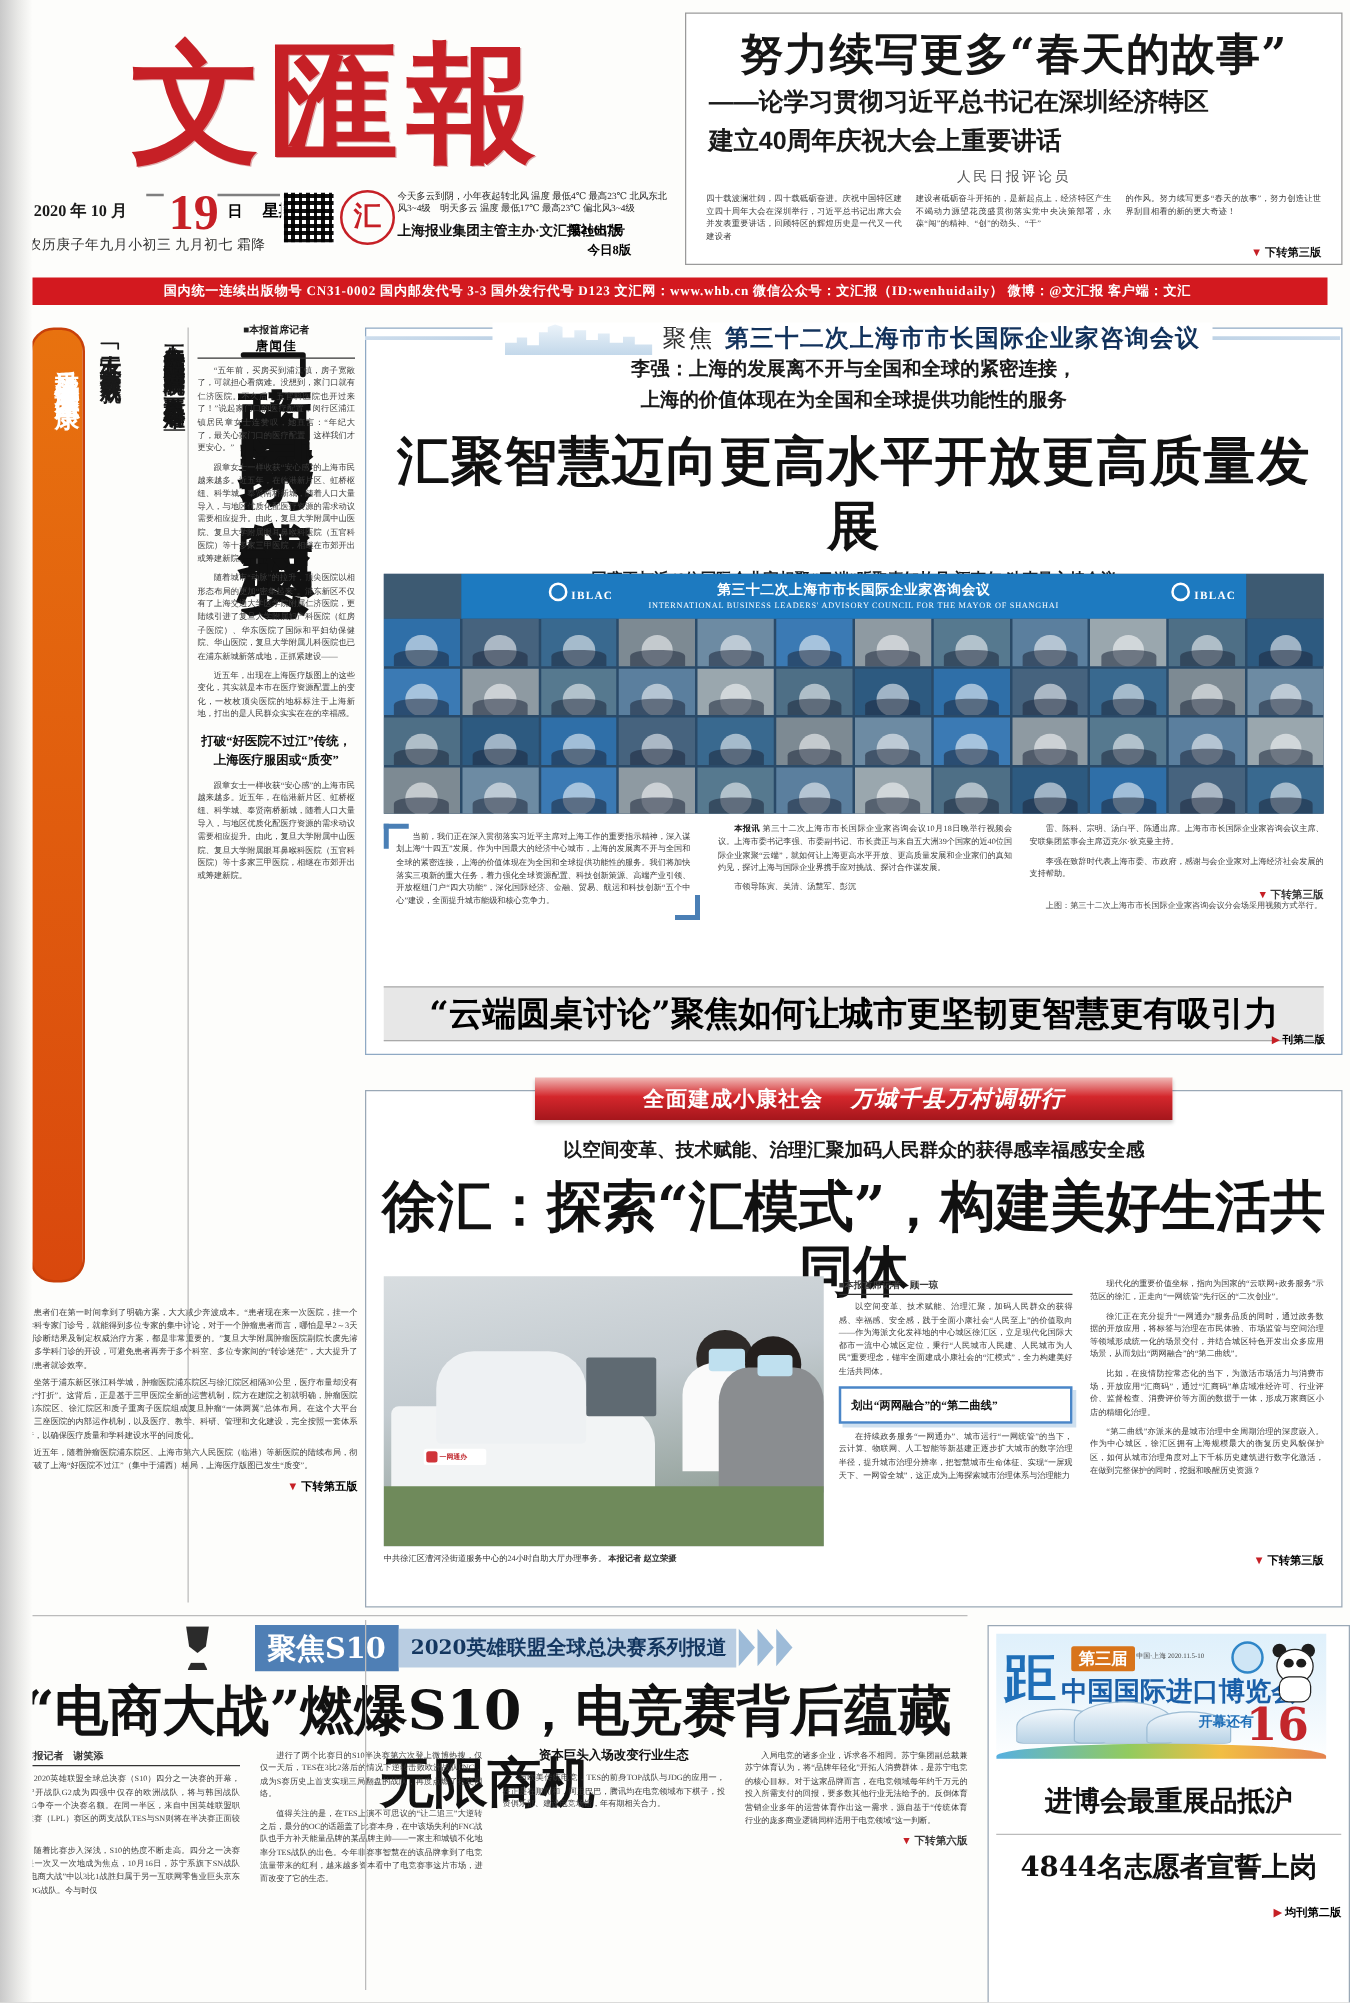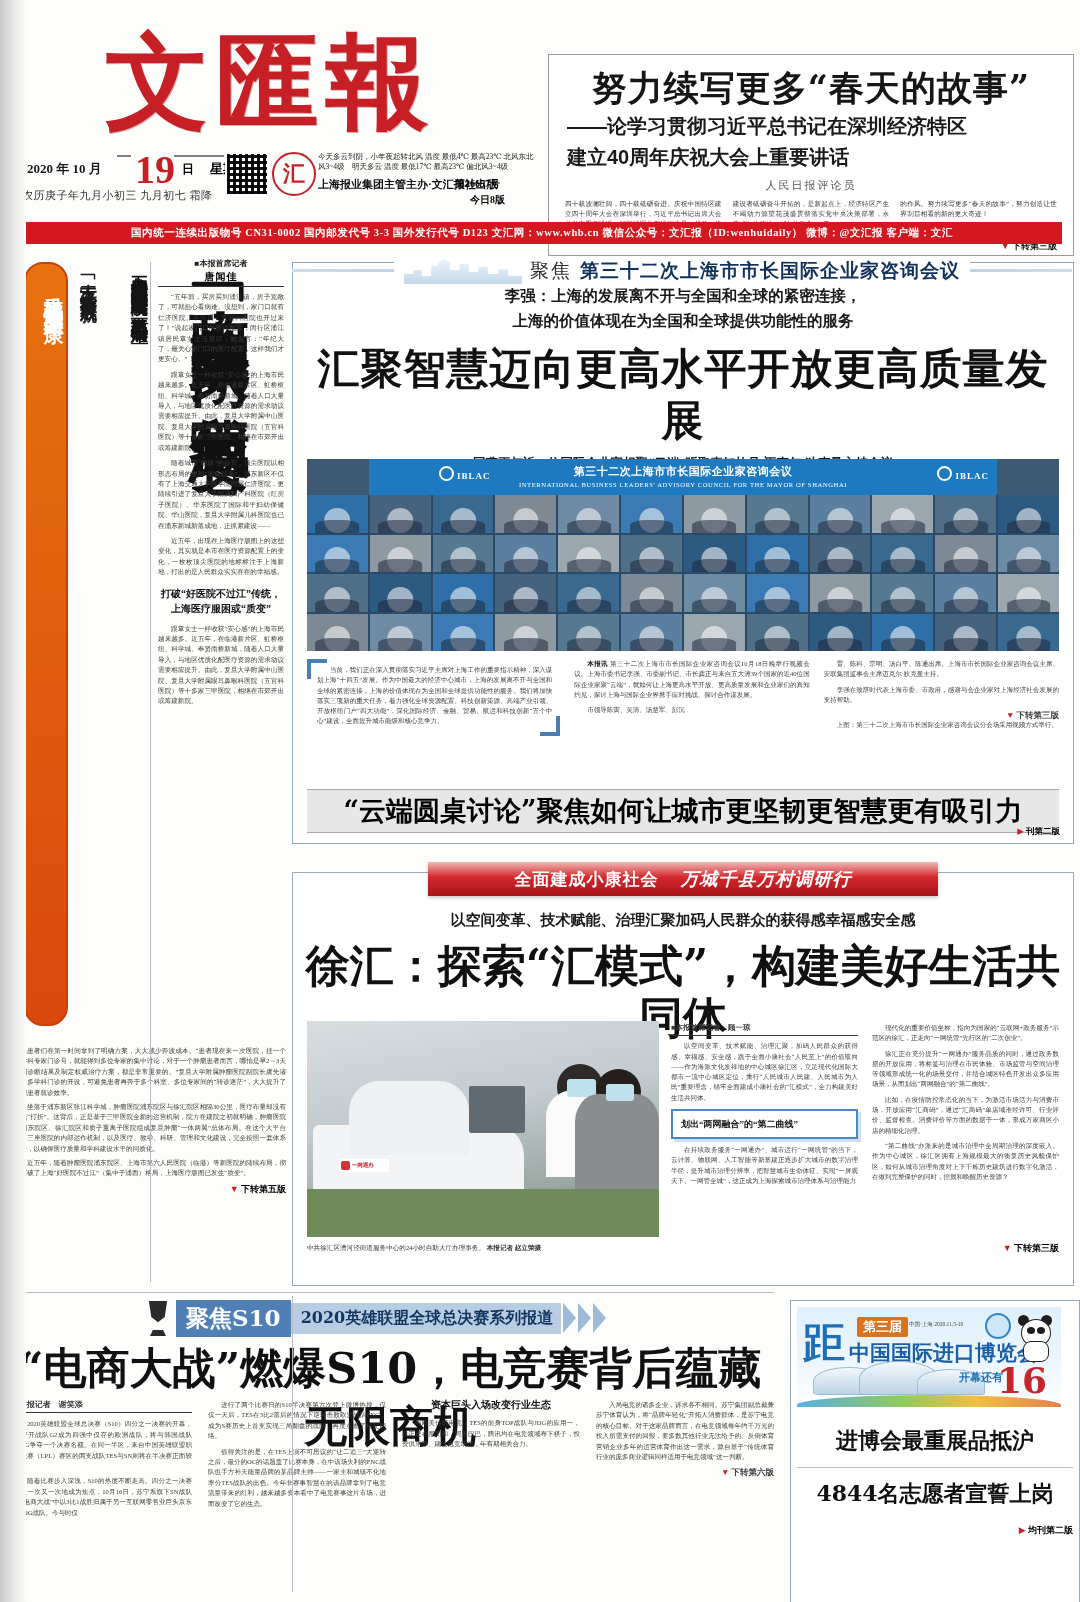--- a/index.html
+++ b/index.html
@@ -34,21 +34,21 @@
   .mast-seal{position:absolute;left:272px;top:152px;width:40px;height:40px;border-radius:50%;
       border:2px solid #c62026;color:#c62026;font-size:22px;font-weight:bold;text-align:center;
       line-height:38px;font-family:"DejaVu Serif",serif;}
   .mast-weather{position:absolute;left:318px;top:152px;width:220px;font-size:7.5px;color:#222;line-height:10px;}
   .mast-pub{position:absolute;left:318px;top:177px;width:225px;font-size:11px;font-weight:bold;color:#111;}
   .mast-issue{position:absolute;left:455px;top:177px;font-size:10px;font-weight:bold;}
   .mast-pages{position:absolute;left:470px;top:193px;font-size:10px;font-weight:bold;}
 
   
   .topbox{position:absolute;left:548px;top:10px;width:524px;height:200px;
-          border:1px solid #9a9a9a;background:#fff;margin-top:44px;}
+          border:1px solid #9a9a9a;background:#fff;}
   .topbox h1{margin:0;padding:12px 18px 0;font-size:35px;font-weight:bold;color:#161616;
      letter-spacing:1px;text-align:center;font-family:"DejaVu Serif",serif;line-height:42px;}
   .topbox h2{margin:0;padding:4px 12px 0 18px;font-size:20px;font-weight:bold;color:#1a1a1a;
      line-height:27px;font-family:"Liberation Sans",sans-serif;}
   .topbox .byline{text-align:center;font-size:11px;color:#555;margin-top:7px;letter-spacing:2px;}
   .topbox .cols{display:flex;gap:11px;padding:6px 16px 0;}
   .topbox .cols p{margin:0;font-size:6.6px;line-height:10px;color:#3a3a3a;text-align:justify;
      flex:1;letter-spacing:.2px;}
   .jump{font-size:9px;color:#111;font-weight:bold;text-align:right;padding:1px 16px 0;}
   .jump .tri{color:#c62026;font-size:9px;}
@@ -179,21 +179,21 @@
   .sec2 .jumpline{position:absolute;right:14px;bottom:30px;font-size:9px;font-weight:bold;}
 
   
   .s10head{position:absolute;left:140px;top:1298px;width:500px;height:40px;display:flex;align-items:center;}
   .s10-trophy{width:36px;height:40px;position:relative;}
   .s10-trophy .cup{position:absolute;left:6px;top:3px;width:24px;height:26px;
      background:#2b2b2b;clip-path:polygon(12% 0,88% 0,78% 62%,50% 82%,22% 62%);}
   .s10-trophy .base{position:absolute;left:10px;bottom:2px;width:16px;height:6px;background:#2b2b2b;
      clip-path:polygon(18% 0,82% 0,100% 100%,0 100%);}
   .s10-tag{background:#4f7fb5;color:#fff;font-size:23px;font-weight:bold;padding:3px 10px;
-     font-family:"DejaVu Serif",serif;letter-spacing:0;}
+     font-family:"DejaVu Serif",serif;letter-spacing:0;margin-left:28px;}
   .s10-sub{background:#b9cde2;color:#13365f;font-size:16px;font-weight:bold;padding:5px 8px 5px 10px;
      font-family:"DejaVu Serif",serif;}
   .s10-chev{display:flex;align-items:center;}
   .s10-chev i{display:block;width:0;height:0;border-left:13px solid #9dbbd8;
      border-top:15px solid transparent;border-bottom:15px solid transparent;margin-left:2px;}
   .s10-title{position:absolute;left:10px;top:1340px;width:760px;text-align:center;
      font-size:43px;font-weight:bold;color:#111;font-family:"DejaVu Serif",serif;letter-spacing:0px;}
   .s10-body{position:absolute;left:14px;top:1400px;width:760px;display:flex;gap:16px;}
   .s10-body .c{flex:1;font-size:6.5px;line-height:10.4px;color:#3b3b3b;text-align:justify;}
   .s10-body .c p{margin:0 0 5px;text-indent:13px;}

